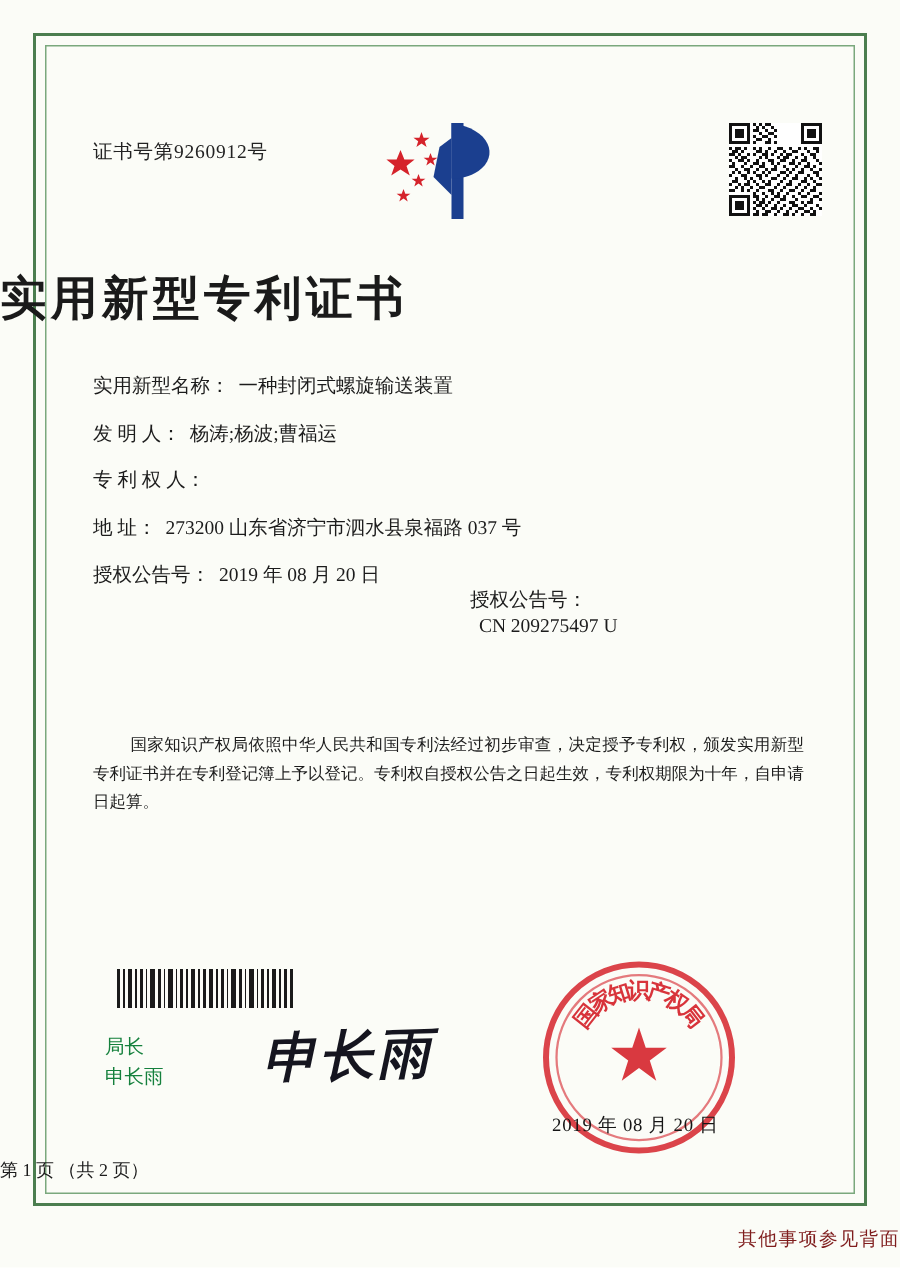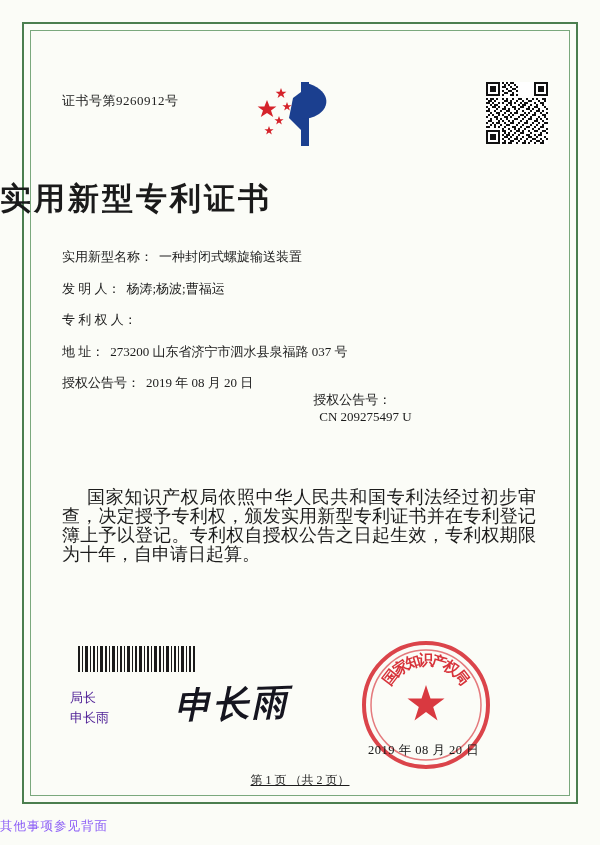--- a/index.html
+++ b/index.html
@@ -108,21 +108,21 @@
     margin-left: 34px;
     white-space: pre;
   }
   .field-row.two-col .col2 .field-label { }
 
   
   .body-text {
     position: absolute;
     left: 62px; top: 488px;
     width: 474px;
-    font-size: 18px;
+    font-size: 11px;
     line-height: 19px;
     color: #1c1c1c;
     text-align: justify;
   }
   .body-text p {
     margin: 0 0 2px 0;
     text-indent: 25px;
   }
 
   
@@ -131,21 +131,21 @@
     left: 78px; top: 646px;
     width: 118px; height: 26px;
   }
 
   
   .sig-block {
     position: absolute;
     left: 70px; top: 688px;
     font-size: 13px;
     line-height: 20px;
-    color: #4c1d95;
+    color: #15803d;
   }
   .signature-script {
     position: absolute;
     left: 175px; top: 680px;
     font-size: 36px;
     font-family: "Liberation Serif", "DejaVu Serif", serif;
     font-style: italic;
     font-weight: bold;
     color: #15151f;
     letter-spacing: 2px;
@@ -164,32 +164,30 @@
     font-size: 12.5px;
     color: #151515;
     letter-spacing: 0.5px;
   }
 
   
   .page-num {
     position: absolute;
     left: 0; top: 772px;
     width: 600px;
-    text-align: center;
     font-size: 12px;
     color: #1c1c1c;
-    text-decoration: underline;
   }
   .footnote {
     position: absolute;
     left: 0; top: 818px;
     width: 600px;
-    text-align: left;
+    text-align: right;
     font-size: 12.5px;
-    color: #8b5cf6;
+    color: #7f1d1d;
     letter-spacing: 1px;
   }
 </style>
 </head>
 <body>
 
 <div class="page">
 
   <div class="border-outer"></div>
   <div class="border-inner"></div>

